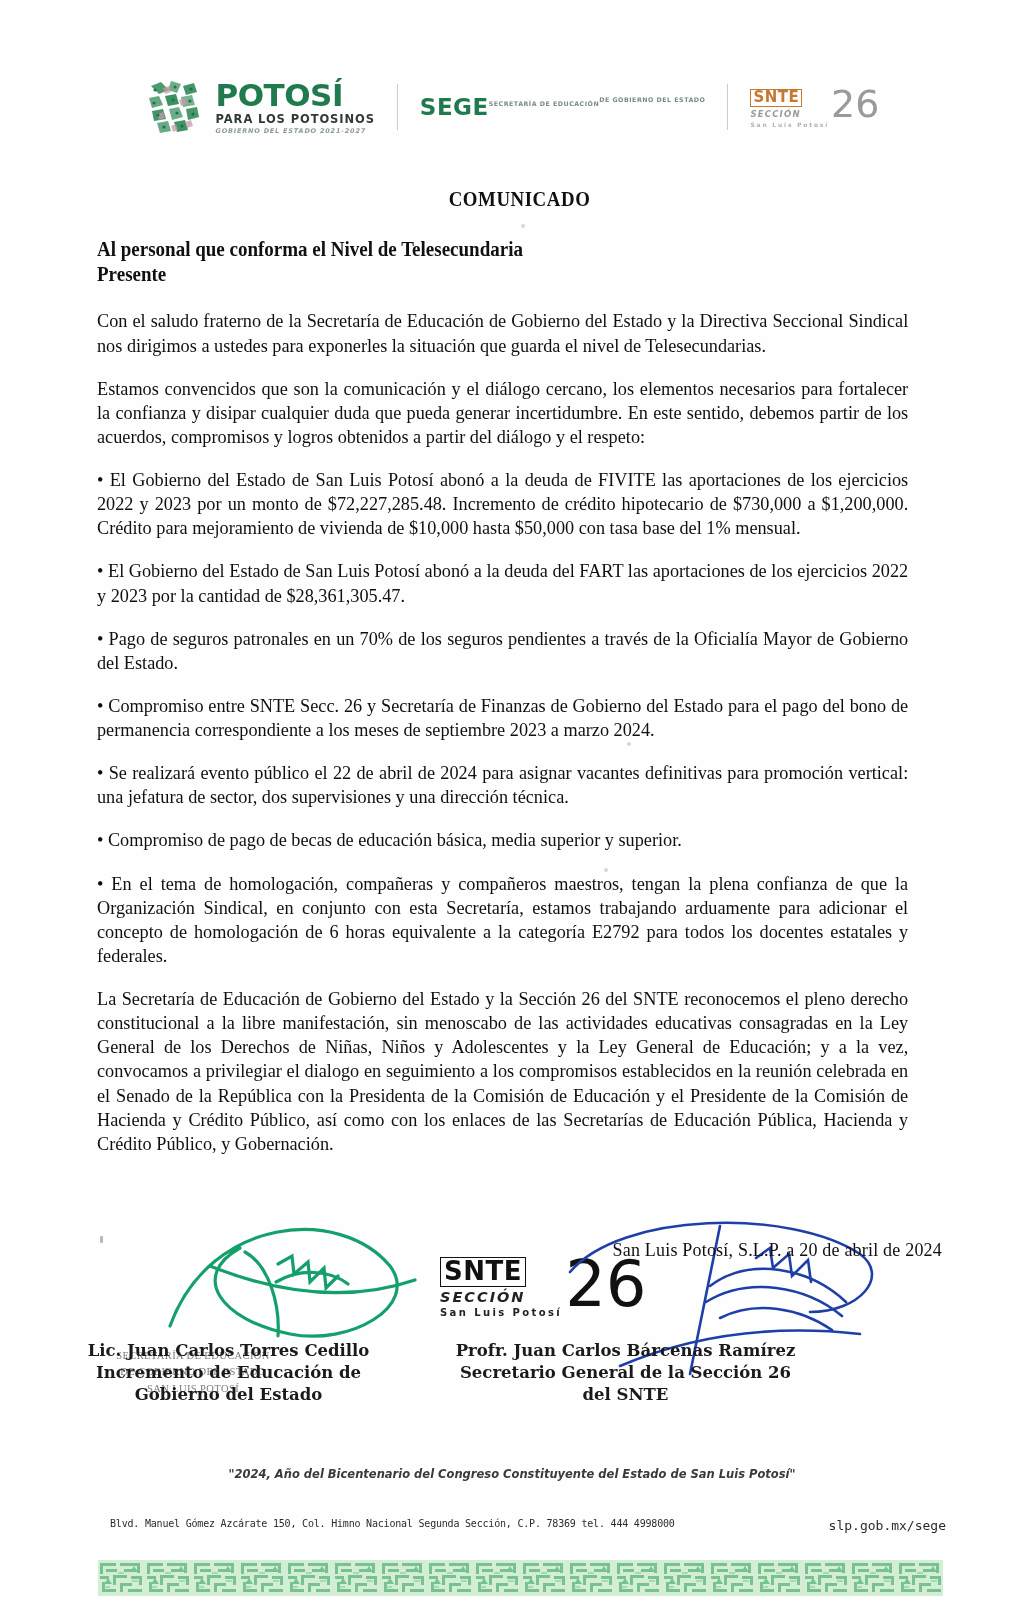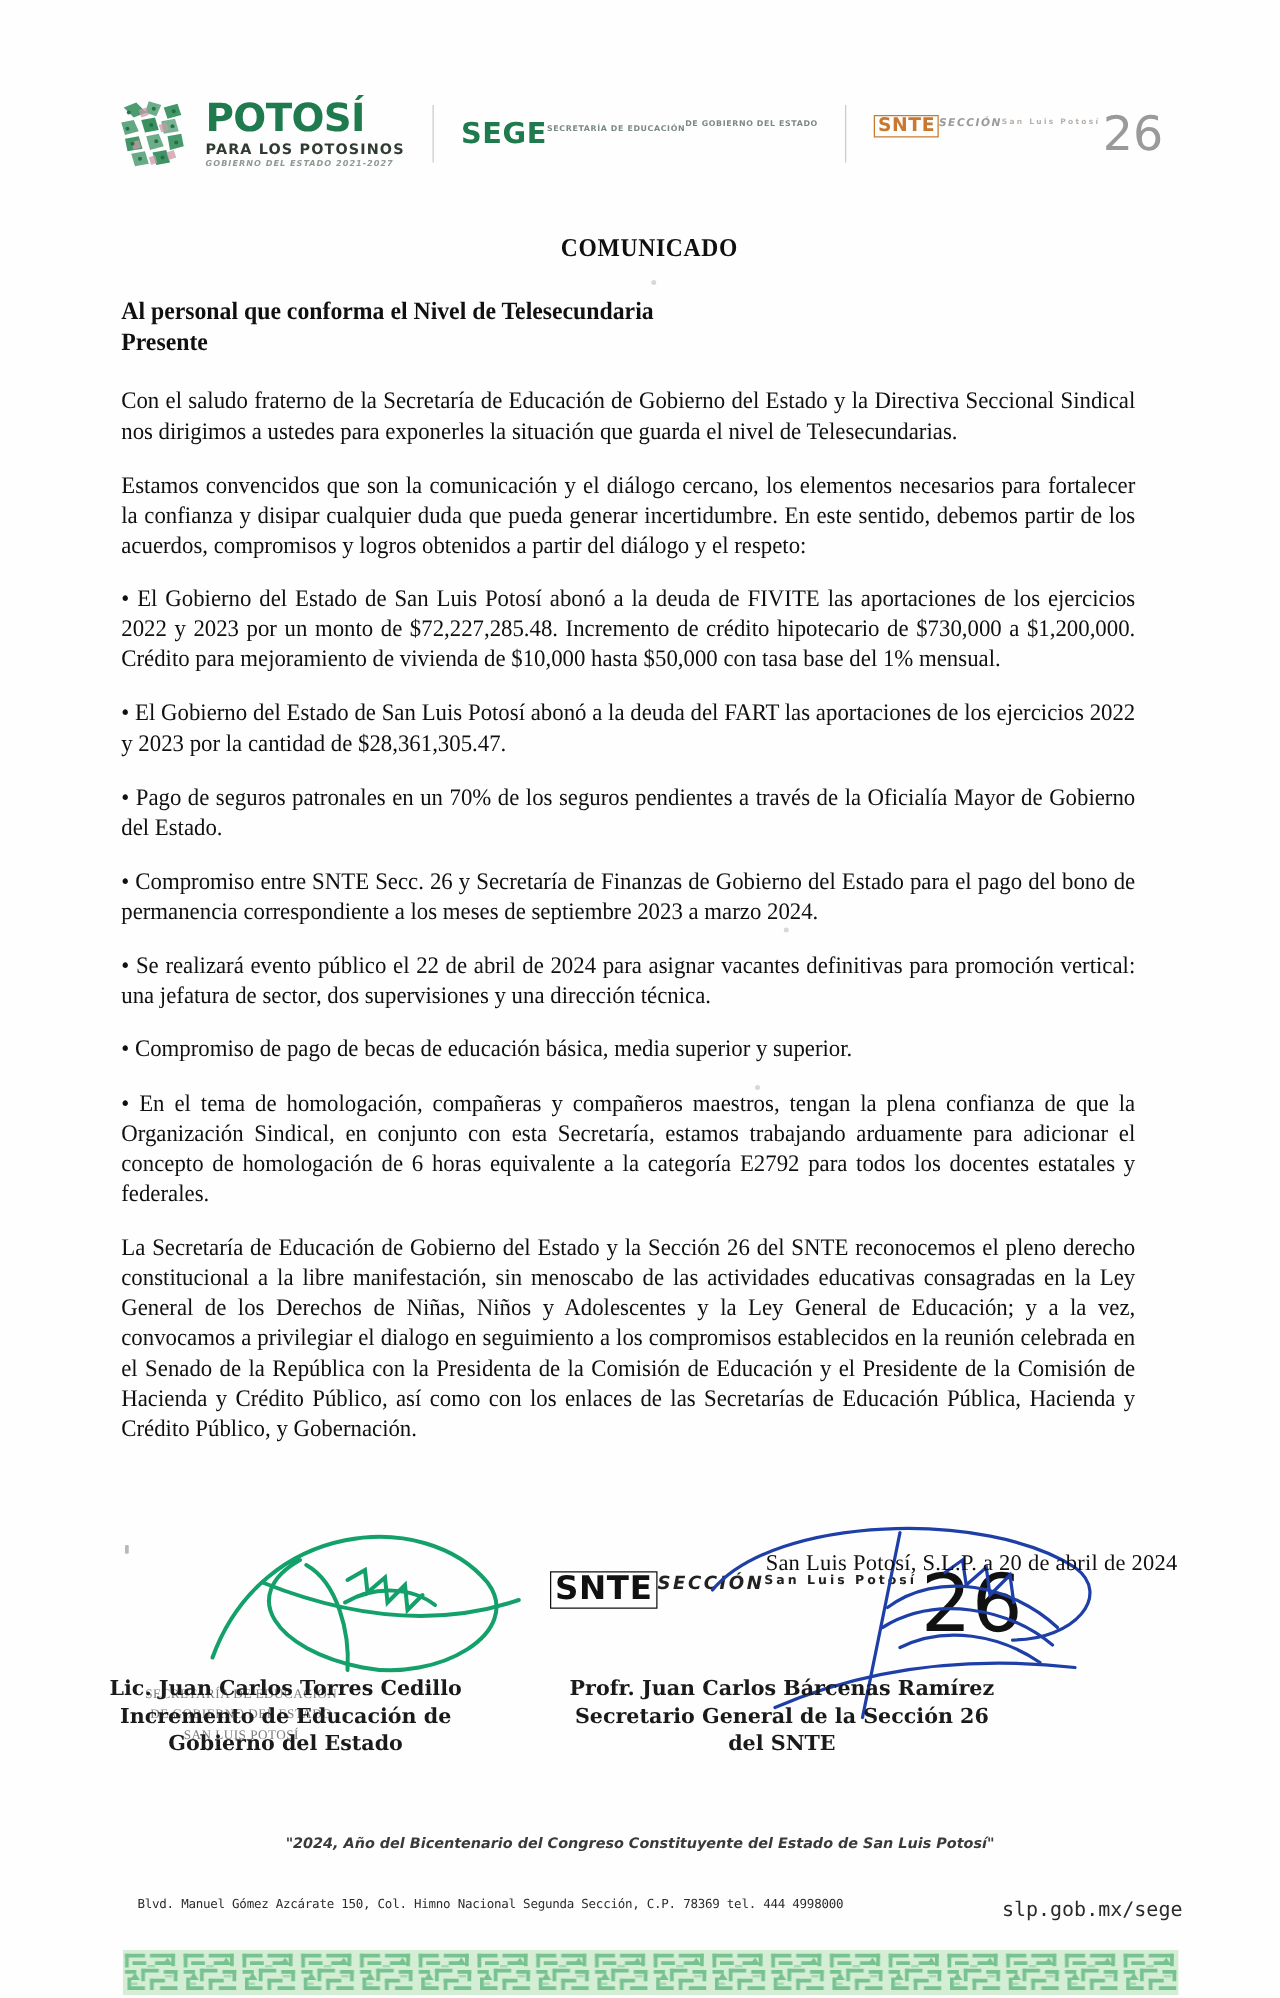--- a/index.html
+++ b/index.html
@@ -104,21 +104,21 @@
     color: #7b8a80;
     margin-top: 5px;
   }
   .logo-snte {
     display: flex;
     align-items: flex-start;
     gap: 2px;
   }
   .snte-left {
     display: flex;
-    flex-direction: row;
+    flex-direction: column;
     align-items: flex-start;
     line-height: 1;
     padding-top: 3px;
   }
   .snte-word {
     font-family: "DejaVu Sans", sans-serif;
     font-weight: bold;
     font-size: 15px;
     letter-spacing: 0.5px;
     color: #c8792f;
@@ -294,21 +294,21 @@
     font-family: "DejaVu Sans Mono", monospace;
     font-size: 10px;
     color: #2b2b2b;
     letter-spacing: -0.2px;
   }
   .footer-url {
     position: absolute;
     top: 1518px;
     right: 78px;
     font-family: "DejaVu Sans Mono", monospace;
-    font-size: 16px;
+    font-size: 13px;
     color: #2b2b2b;
   }
   .green-band {
     position: absolute;
     left: 98px;
     top: 1560px;
     width: 845px;
     height: 36px;
     overflow: hidden;
     opacity: 0.85;

